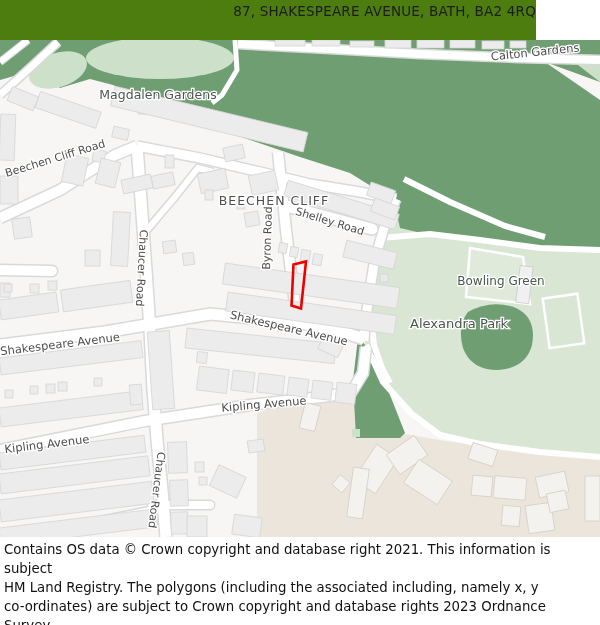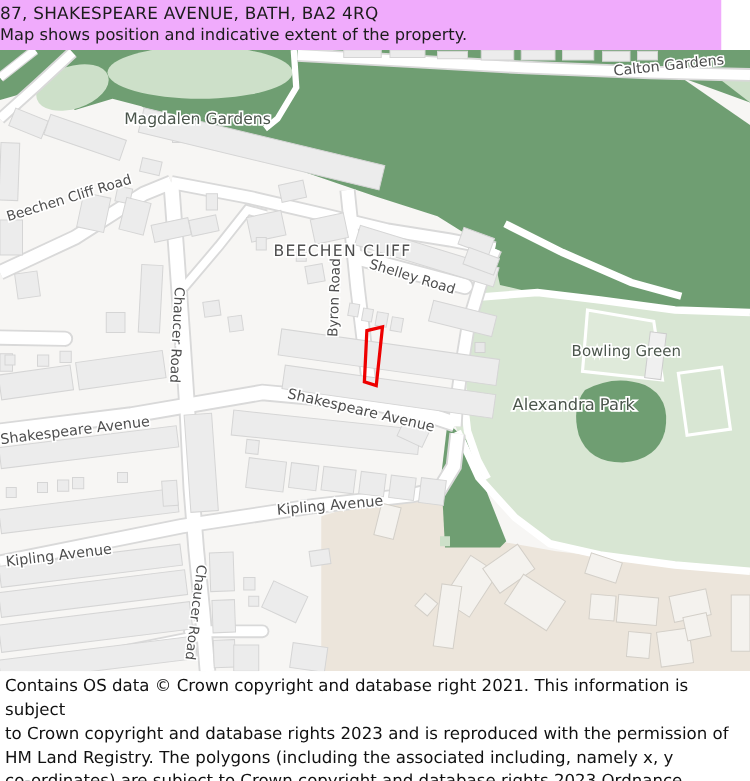--- a/index.html
+++ b/index.html
@@ -1,18 +1,18 @@
 <!DOCTYPE html>
 <html><head>
 <meta charset="utf-8">
 <style>
   html,body{margin:0;padding:0;background:#fff;}
   body{width:600px;height:625px;position:relative;overflow:hidden;
        font-family:"DejaVu Sans","Liberation Sans",sans-serif;}
-  .title-block{position:absolute;top:0;left:0;width:577px;height:40px;background:#f0abfc;text-align:left;}
+  .title-block{position:absolute;top:0;left:0;width:536px;height:40px;background:#4d7c0f;text-align:right;}
   .title-line1{font-size:13.5px;color:#1c1c1c;padding-top:3px;letter-spacing:.2px;}
   .title-line2{font-size:13px;color:#1c1c1c;padding-top:2px;}
   .map-wrap{position:absolute;top:40px;left:0;width:600px;height:497px;}
   svg{display:block;}
   .footer{position:absolute;top:537px;left:0;width:600px;height:108px;background:#ffffff;
           font-size:13.3px;color:#111;line-height:19px;padding:3px 4px 0 4px;box-sizing:border-box;}
   
   .b{fill:#ececec;stroke:#d5d5d5;stroke-width:.8;}
   .bb{fill:#f4f2ee;stroke:#d3cfc8;stroke-width:.8;}
   .road-casing{fill:none;stroke:#d9d9d9;}
@@ -20,21 +20,20 @@
   .path-w{fill:none;stroke:#ffffff;}
   text.lbl{fill:#4e4e4e;paint-order:stroke;stroke:#ffffff;stroke-width:2.6px;
            font-family:"DejaVu Sans","Liberation Sans",sans-serif;}
   text.area{fill:#4b564c;}
 </style>
 </head>
 <body>
 
 <div class="title-block">
   <div class="title-line1">87, SHAKESPEARE AVENUE, BATH, BA2 4RQ</div>
-  <div class="title-line2">Map shows position and indicative extent of the property.</div>
 </div>
 
 <div class="map-wrap">
 <svg width="600" height="497" viewBox="0 40 600 497">
 
   <rect x="0" y="40" width="600" height="497" fill="#f7f6f4"></rect>
 
   <g>
     <path d="M257,413 L300,400 352,394 358,402 356,437 405,434 445,441 530,451 600,457 L600,537 L257,537 Z" fill="#ece5db"></path>
   </g>
@@ -235,17 +234,16 @@
     <text class="lbl" x="47" y="448" font-size="11.5" transform="rotate(-7 47 444)">Kipling Avenue</text>
     <text class="lbl area" x="501" y="285" font-size="12">Bowling Green</text>
     <text class="lbl area" x="459" y="328" font-size="13">Alexandra Park</text>
     <text class="lbl" x="157" y="494" font-size="11" transform="rotate(97 157 490)">Chaucer Road</text>
   </g>
 </svg>
 </div>
 
 <div class="footer">
   <div>Contains OS data © Crown copyright and database right 2021. This information is subject</div>
-  <div>to Crown copyright and database rights 2023 and is reproduced with the permission of</div>
   <div>HM Land Registry. The polygons (including the associated including, namely x, y</div>
   <div>co-ordinates) are subject to Crown copyright and database rights 2023 Ordnance Survey</div>
 
 </div>
 
 </body></html>

